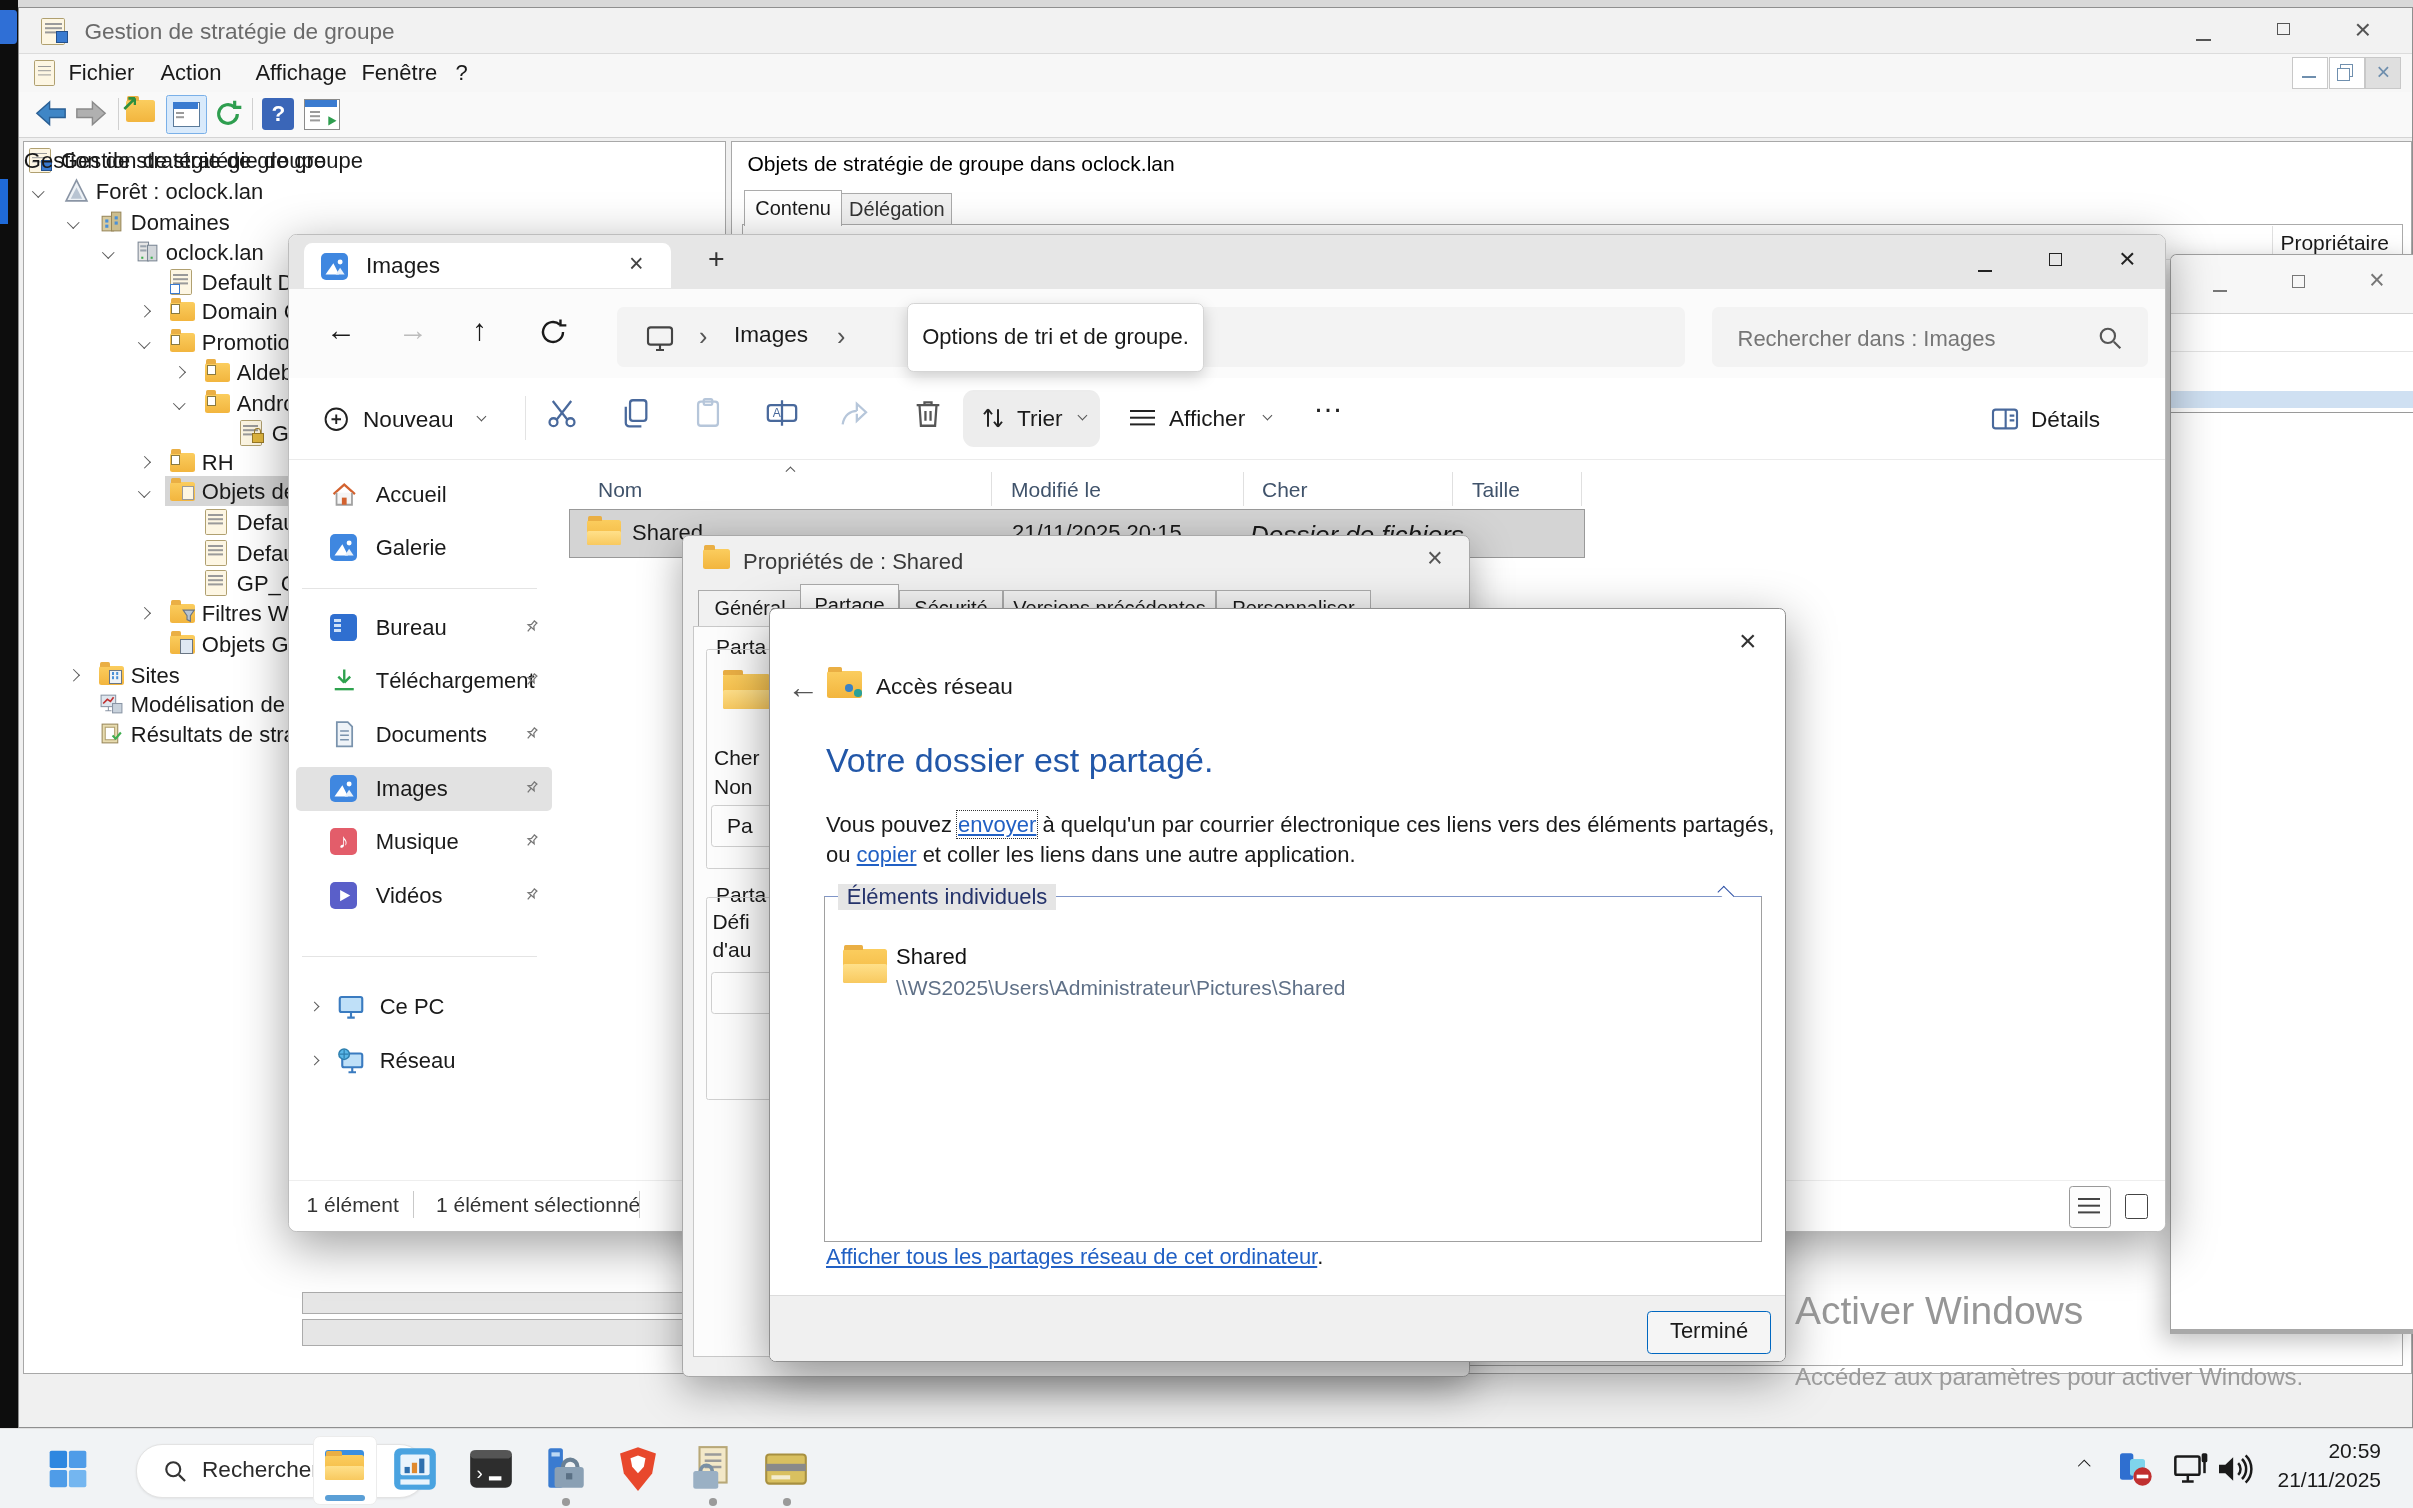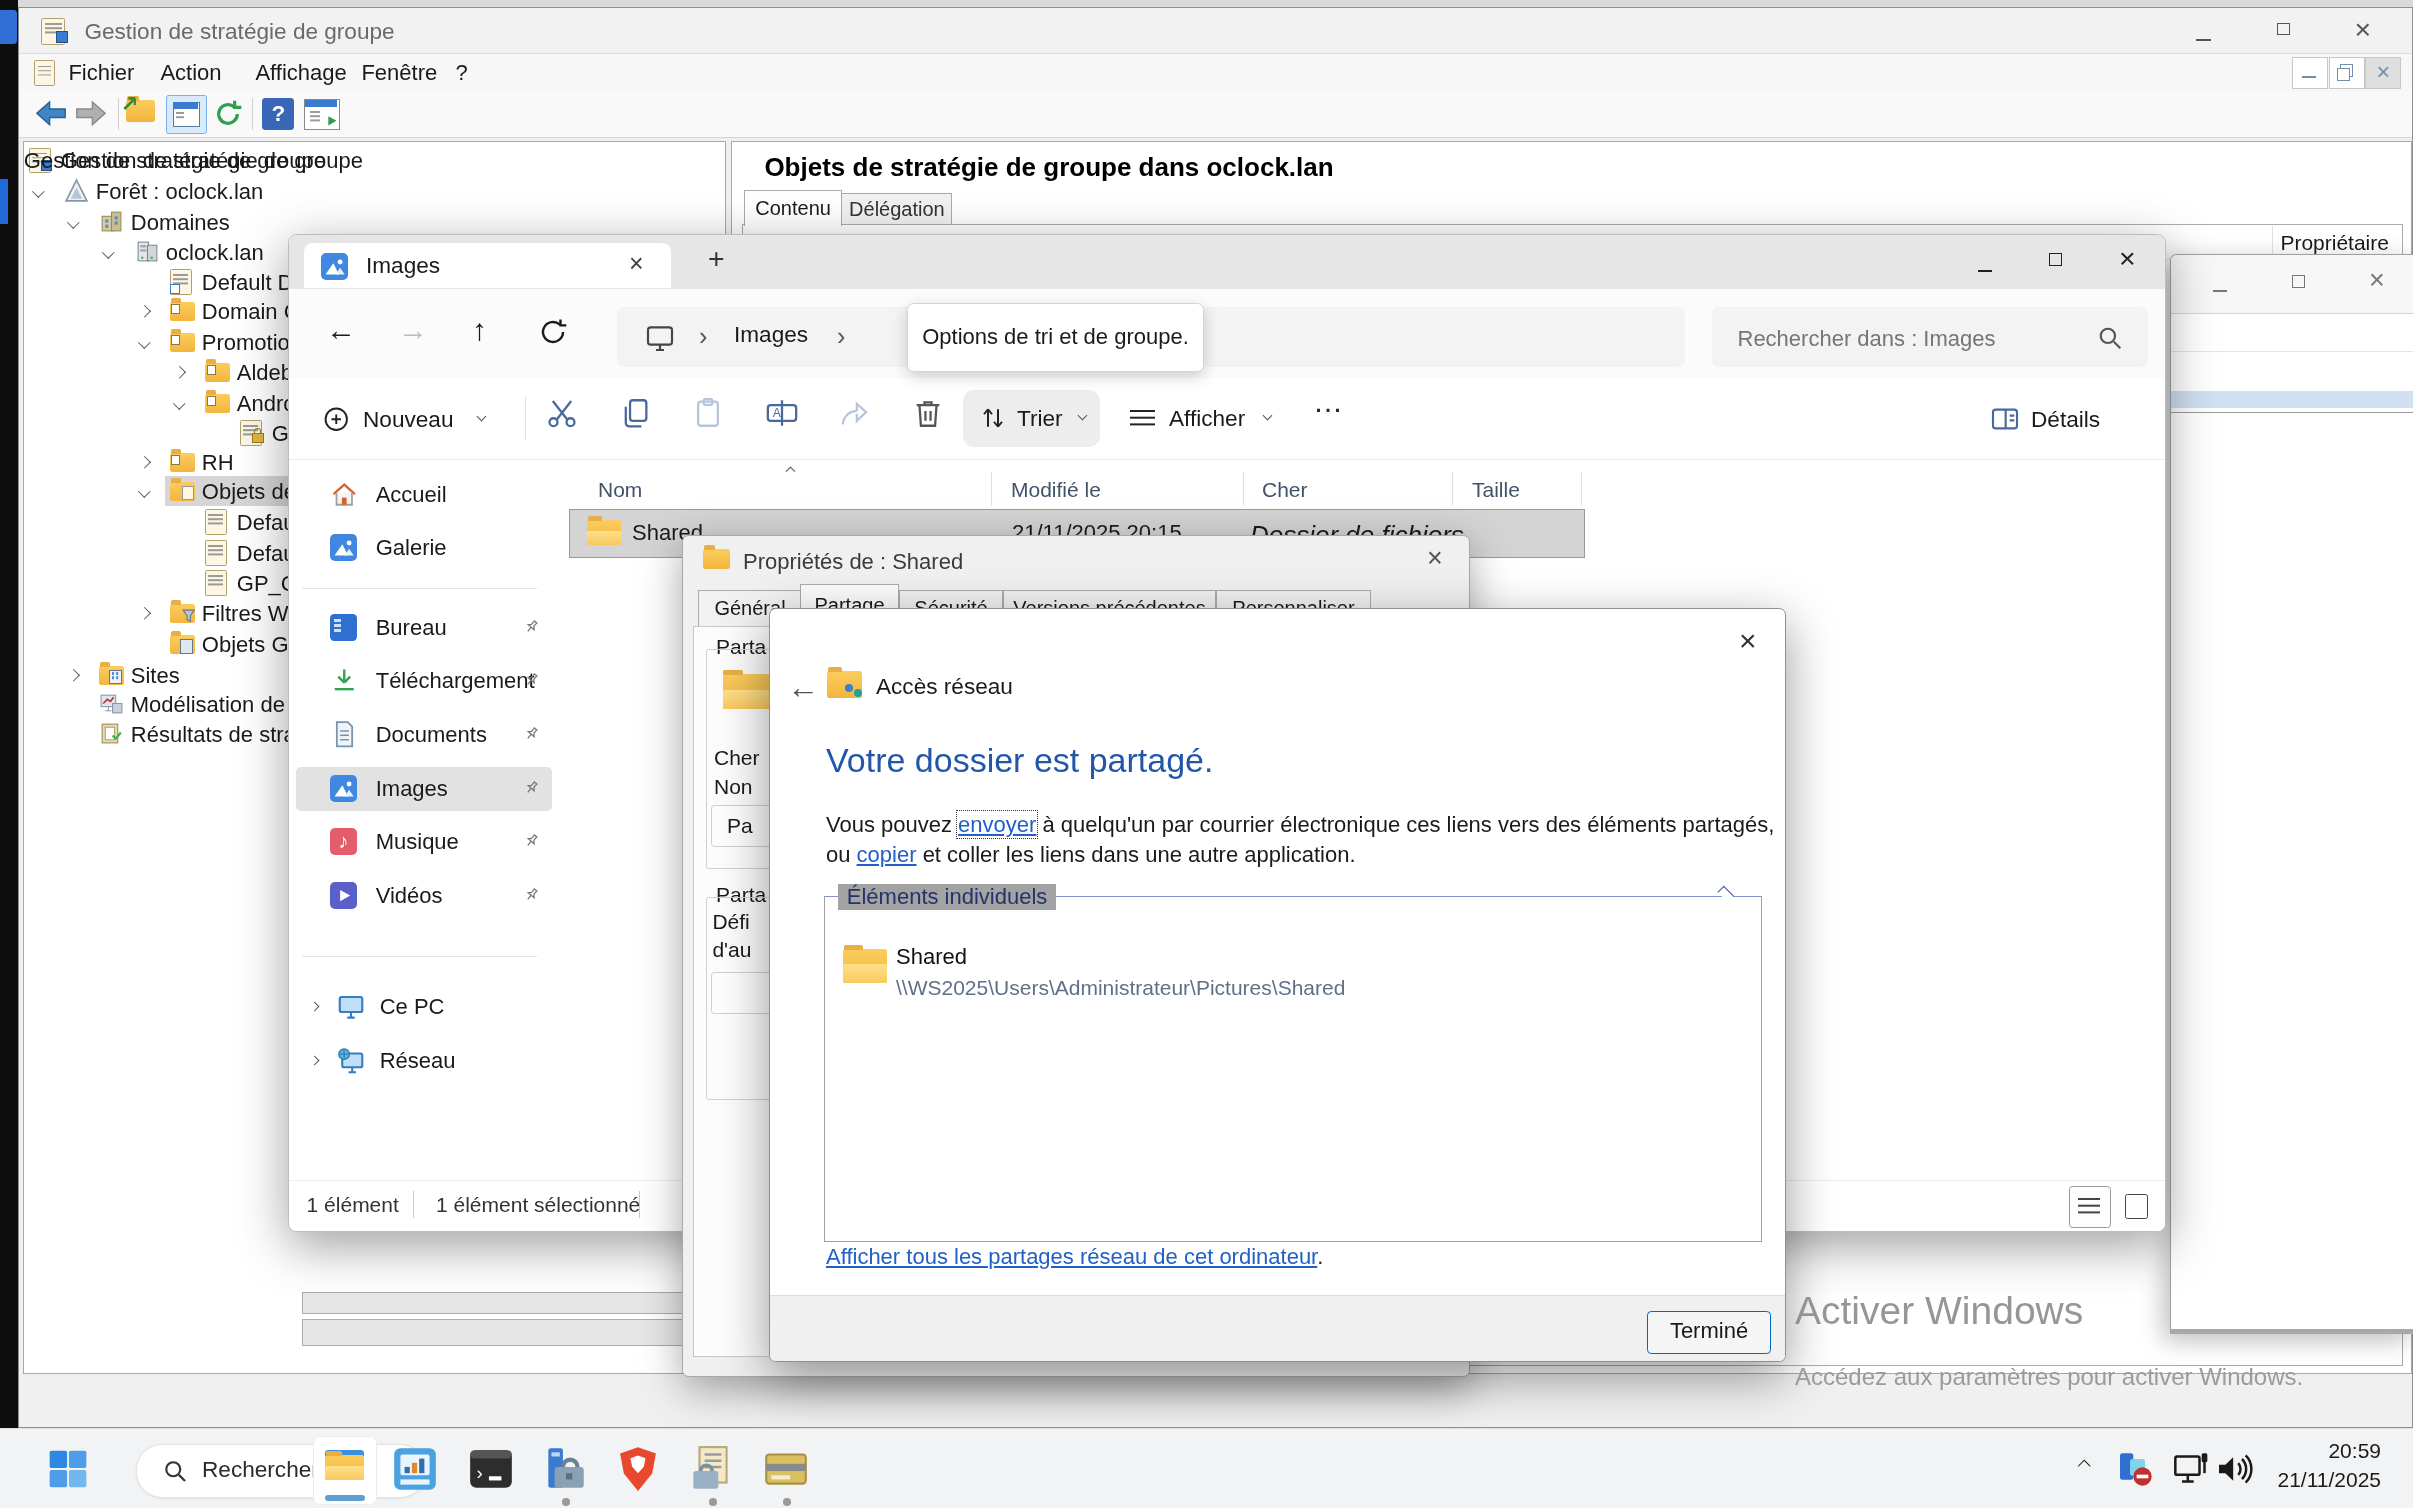--- a/index.html
+++ b/index.html
@@ -239,21 +239,21 @@
       <span class="tico" style="left:75px;"><svg width="25" height="25" viewBox="0 0 24 24">
             <rect x="3" y="3" width="15" height="18" fill="#e8dcb0" stroke="#98875a"></rect>
             <rect x="6" y="6" width="9" height="12" fill="#fff" stroke="#b0a070"></rect>
             <path d="M13 14 l3 3 5 -6" fill="none" stroke="#3fae4f" stroke-width="2"></path>
           </svg></span>
       <span class="tlabel" style="left:107px;">Résultats de straté</span>
     </div>
   </div>
 
   <div class="abs" style="left:712px;top:133px;width:1679px;height:1231px;background:#fff;border:0.8px solid #a8a8a8;">
-    <span class="t" style="left:32px;top:10px;font-size:26px;font-weight:700;color:#000;">Objets de stratégie de groupe dans oclock.lan</span>
+    <span class="t" style="left:15px;top:10px;font-size:21px;font-weight:400;color:#000;">Objets de stratégie de groupe dans oclock.lan</span>
     <span class="abs" style="left:11.7px;top:48px;width:96px;height:35px;background:#fff;border:0.8px solid #ababab;border-bottom:none;text-align:center;z-index:2;">
       <span style="font-size:20px;line-height:34px;">Contenu</span></span>
     <span class="abs tab-inactive" style="left:109px;top:51px;width:109px;height:32px;text-align:center;">
       <span style="font-size:20px;line-height:30px;color:#333;">Délégation</span></span>
     <div class="abs" style="left:10px;top:82px;width:1659px;height:1140px;background:#fff;border:0.8px solid #ababab;">
       <span class="t" style="left:1537px;top:5.9px;font-size:21px;color:#1a1a1a;">Propriétaire</span>
       <span class="vline" style="left:1529px;top:1.7px;height:30px;"></span>
 
       <span class="hline" style="left:0;top:34px;width:1659px;"></span>
     </div>
@@ -601,21 +601,21 @@
     <span class="abs" style="left:27px;top:18.4px;width:7.5px;height:7.5px;border-radius:50%;background:#2aa198;"></span></span>
   <span class="t" style="left:106px;top:65px;font-size:22.6px;">Accès réseau</span>
 
   <span class="t" style="left:56px;top:132px;font-size:34px;color:#2257a8;">Votre dossier est partagé.</span>
 
   <div class="abs" style="left:56px;top:201px;width:960px;font-size:22px;line-height:30px;color:#1a1a1a;">
     <span>Vous pouvez </span><a class="lnk" style="outline:0.8px dotted #333;outline-offset:1.7px;">envoyer</a><span> à quelqu'un par courrier électronique ces liens vers des éléments partagés, ou </span><a class="lnk">copier</a><span> et coller les liens dans une autre application.</span>
   </div>
 
   <div class="abs" style="left:54px;top:287px;width:936px;height:344px;border:0.8px solid #a0a0a0;border-top:1.7px solid #7f95c8;">
-    <span class="t" style="left:13.4px;top:-13.4px;background:#a3a3a3;padding:0 8.4px;font-size:22px;color:#25336b;">Éléments individuels</span>
+    <span class="t" style="left:13.4px;top:-13.4px;background:#e5e5e5;padding:0 8.4px;font-size:22px;color:#25336b;">Éléments individuels</span>
     <span class="cv up" style="left:893px;top:-6.7px;border-color:#2d50a5;background:#fff;padding:0 3.4px;"></span>
     <span class="fold big" style="left:18.4px;top:52px;width:44px;height:34px;"></span>
     <span class="t" style="left:71px;top:47px;font-size:22px;color:#111;">Shared</span>
     <span class="t" style="left:71px;top:79px;font-size:21px;color:#5f7087;">\\WS2025\Users\Administrateur\Pictures\Shared</span>
   </div>
 
   <span class="t" style="left:56px;top:635px;font-size:22px;"><a class="lnk">Afficher tous les partages réseau de cet ordinateur</a><span>.</span></span>
 
   <div class="abs" style="left:0;top:686px;width:1017px;height:68px;background:#f0f0f0;border-top:0.8px solid #dcdcdc;">
     <span class="abs" style="left:877px;top:15px;width:122px;height:41px;background:#f5f5f5;border:1.7px solid #0067c0;border-radius:4.2px;text-align:center;">

